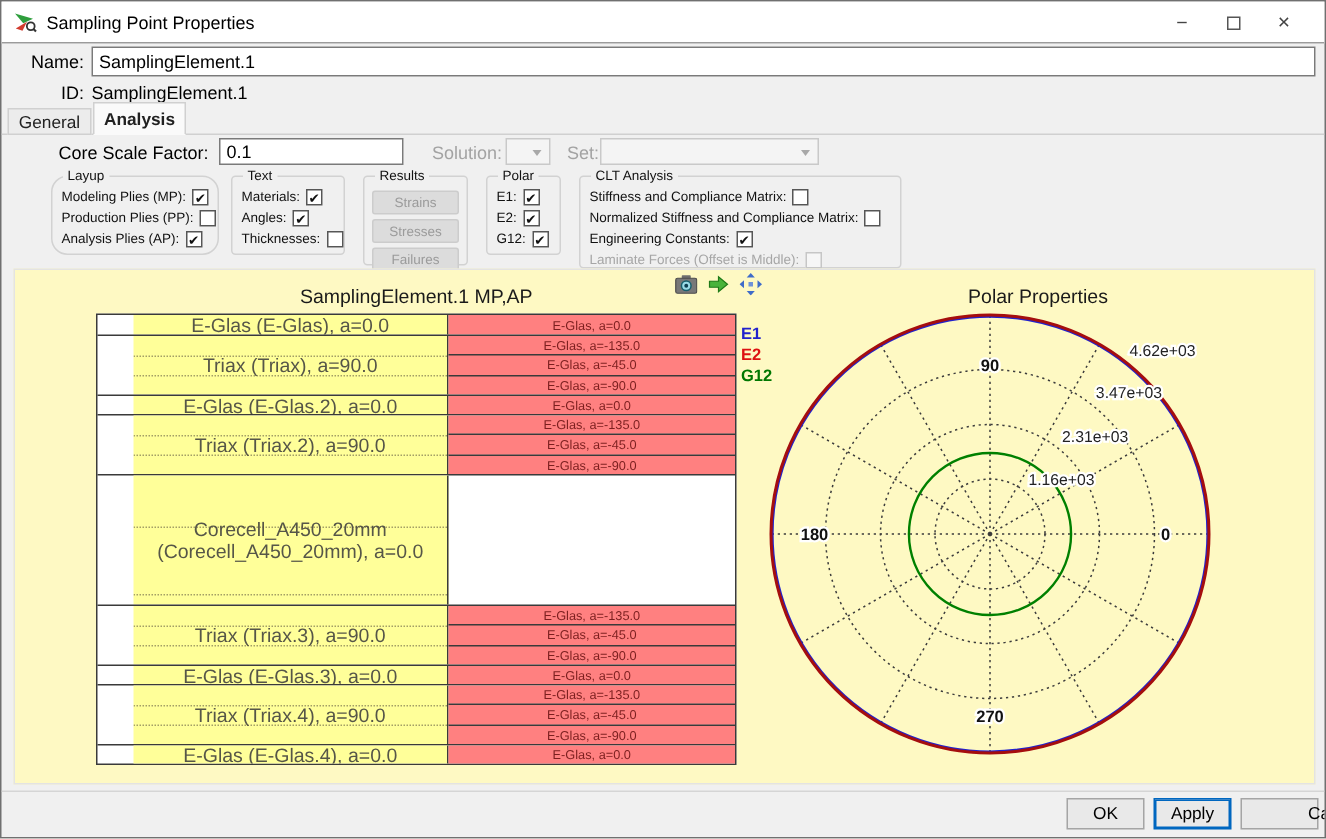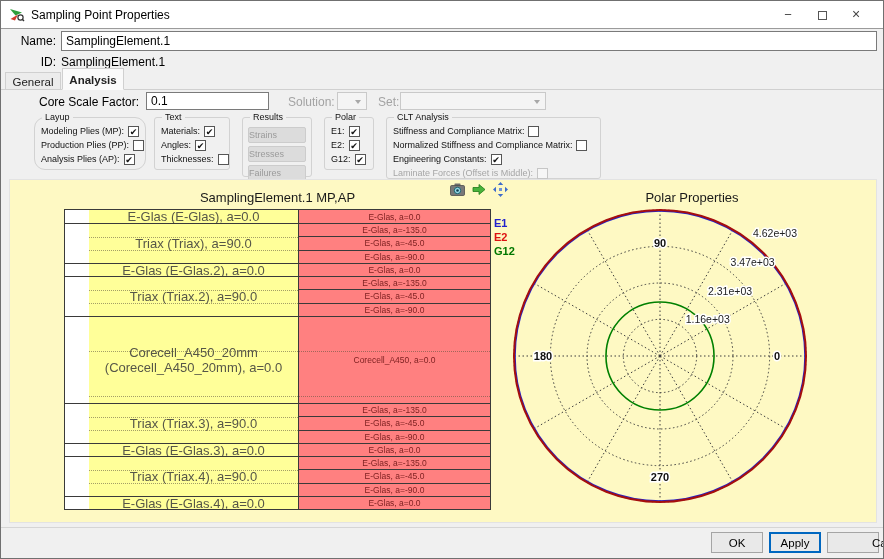--- a/index.html
+++ b/index.html
@@ -26,21 +26,21 @@
   .combo .chev{position:absolute;right:5px;top:7px;width:0;height:0;border-left:3.5px solid transparent;border-right:3.5px solid transparent;border-top:4px solid #a8a8a8;}
   .gray{color:#a3a3a3;}
   
   .gbox{position:absolute;border:1px solid #d2d2d2;border-radius:3px;}
   .gbox .gtitle{position:absolute;top:-6px;left:7px;background:#f0f0f0;padding:0 3px;font-size:9px;color:#111;}
   .gbody{position:absolute;left:0;right:0;top:6px;}
   .gbrow{display:flex;align-items:center;gap:4px;height:14px;padding:0 6px;font-size:9px;color:#111;white-space:nowrap;}
   .gbrow.disabled{color:#a6a6a6;}
   .cb{flex:0 0 auto;width:11px;height:11px;border:1px solid #565656;background:#fff;font-size:9px;line-height:10px;text-align:center;color:#111;}
   .cb.disabled{border-color:#c6c6c6;background:#f6f6f6;}
-  .rbtn{display:block;margin:3px auto;width:58px;height:16px;background:#dcdcdc;border:1px solid #cccccc;border-radius:2px;color:#9b9b9b;font-size:9px;line-height:14px;}
+  .rbtn{display:block;margin:3px auto;width:58px;height:16px;background:#dcdcdc;border:1px solid #cccccc;border-radius:2px;color:#9b9b9b;font-size:9px;text-align:center;line-height:14px;}
   
   .canvas{position:absolute;left:8px;top:178px;width:868px;height:344px;background:#fef9c3;border:1px solid #e3e3e3;}
   .ctitle{position:absolute;font-size:13px;color:#1a1a1a;text-align:center;}
   .toolicons{position:absolute;left:440px;top:2px;display:flex;gap:7px;align-items:center;}
   
   .ltable{position:absolute;left:54px;top:29px;width:427px;border:1px solid #3a3a3a;background:#fff;}
   .trow{display:flex;position:relative;}
   .trow + .trow{border-top:1px solid #3a3a3a;}
   .mp-cell{position:relative;flex:0 0 210px;border-right:1px solid #3a3a3a;background:#ffff99;display:flex;align-items:center;justify-content:center;font-size:13px;color:#565648;text-align:center;overflow:hidden;margin-left:24px;}
   .ap-col{position:relative;flex:1;display:flex;flex-direction:column;}
@@ -218,25 +218,20 @@
         <div class="trow" style="height: 40px;">
           <div class="mp-cell">Triax (Triax.2), a=90.0<div class="dotline" style="top: 33.3333%;"></div><div class="dotline" style="top: 66.6667%;"></div></div>
           <div class="ap-col">
             <div class="ap-cell">E-Glas, a=-135.0</div>
             <div class="ap-cell">E-Glas, a=-45.0</div>
             <div class="ap-cell">E-Glas, a=-90.0</div>
           </div>
         </div>
         <div class="trow" style="height: 87px;">
           <div class="mp-cell">Corecell_A450_20mm (Corecell_A450_20mm), a=0.0<div class="dotline" style="top: 40%;"></div><div class="dotline" style="top: 92%;"></div></div>
-          <div class="ap-col">
-            <div class="ap-cell">Corecell_A450, a=0.0</div>
-            <div class="dotline" style="top: 40%;"></div>
-            <div class="dotline" style="top: 92%;"></div>
-          </div>
         </div>
         <div class="trow" style="height: 40px;">
           <div class="mp-cell">Triax (Triax.3), a=90.0<div class="dotline" style="top: 33.3333%;"></div><div class="dotline" style="top: 66.6667%;"></div></div>
           <div class="ap-col">
             <div class="ap-cell">E-Glas, a=-135.0</div>
             <div class="ap-cell">E-Glas, a=-45.0</div>
             <div class="ap-cell">E-Glas, a=-90.0</div>
           </div>
         </div>
         <div class="trow" style="height: 13px;">

